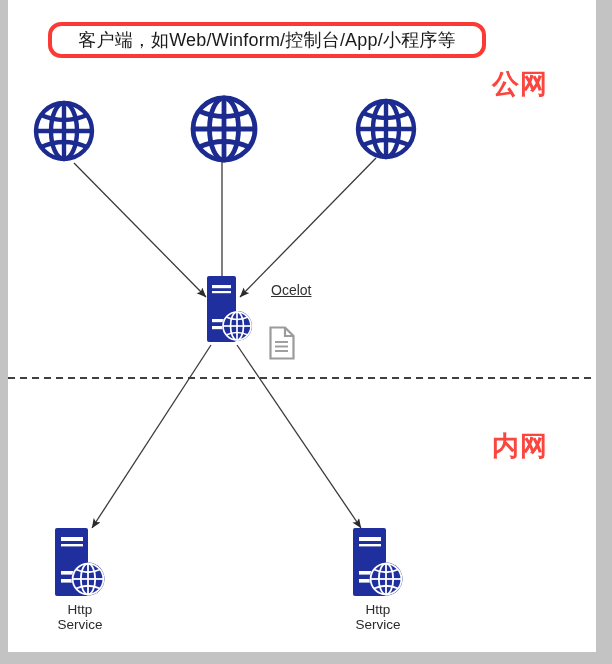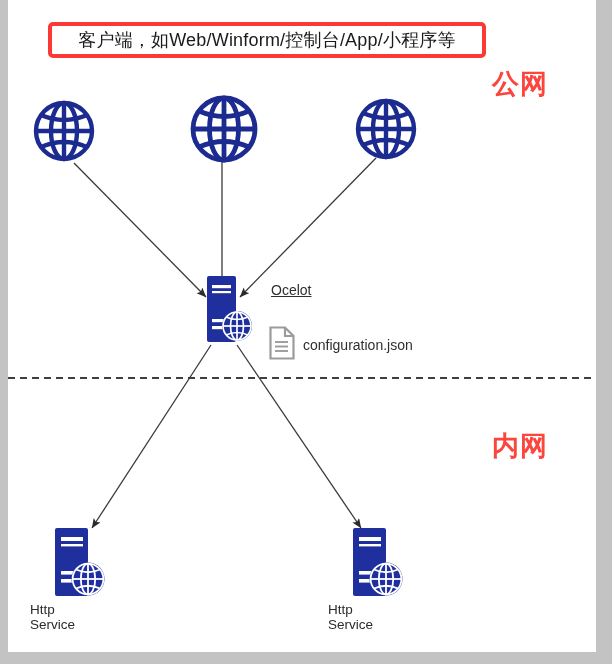--- a/index.html
+++ b/index.html
@@ -36,21 +36,21 @@
   }
   
   .title-box {
     position: absolute;
     left: 48px;
     top: 22px;
     width: 438px;
     height: 36px;
     box-sizing: border-box;
     border: 4px solid #fb3a35;
-    border-radius: 5px;
+    border-radius: 13px;
     background: #ffffff;
     display: flex;
     align-items: center;
     justify-content: center;
   }
   .title-box span {
     font-size: 18px;
     color: #1a1a1a;
     white-space: nowrap;
     letter-spacing: 0.2px;
@@ -74,20 +74,21 @@
   
   .globe-node {
     position: absolute;
   }
   
   .server-node {
     position: absolute;
   }
   .node-caption {
     position: absolute;
+    text-align: center;
     font-size: 13.5px;
     line-height: 15px;
     color: #2b2b2b;
     white-space: pre-line;
   }
   
   .plain-label {
     position: absolute;
     font-size: 14px;
     color: #2f2f2f;
@@ -203,21 +204,20 @@
     <svg width="28" height="34" viewBox="0 0 28 34">
       <path d="M2.5 1.5 H17 L25.5 10 V32.5 H2.5 Z" fill="#ffffff" stroke="#9b9b9b" stroke-width="2.2"></path>
       <path d="M17 1.5 V10 H25.5" fill="none" stroke="#9b9b9b" stroke-width="2.2"></path>
       <g stroke="#9b9b9b" stroke-width="1.9">
         <line x1="7" y1="16" x2="20" y2="16"></line>
         <line x1="7" y1="20.5" x2="20" y2="20.5"></line>
         <line x1="7" y1="25" x2="20" y2="25"></line>
       </g>
     </svg>
   </div>
-  <div class="plain-label" id="config-label">configuration.json</div>
 
   <div class="server-node" style="left:52px; top:526px;">
     <svg width="56" height="74" viewBox="0 0 56 74">
       <rect x="3" y="2" width="33" height="68" rx="2" fill="#1f2f9e"></rect>
       <rect x="9" y="11" width="22" height="4" fill="#ffffff"></rect>
       <rect x="9" y="18" width="22" height="2.4" fill="#ffffff"></rect>
       <rect x="9" y="45" width="19" height="3.6" fill="#ffffff"></rect>
       <rect x="9" y="53" width="19" height="3.6" fill="#ffffff"></rect>
       <circle cx="36" cy="53" r="16.5" fill="#1f2f9e"></circle>
       <g fill="none" stroke="#ffffff" stroke-width="1.8">

